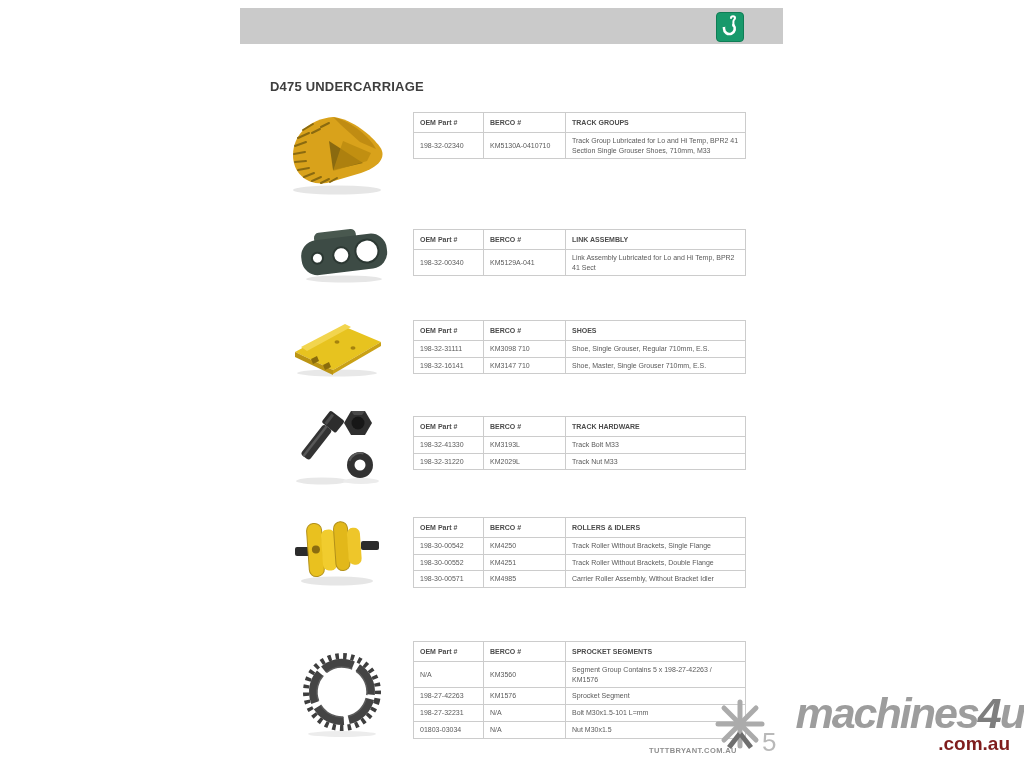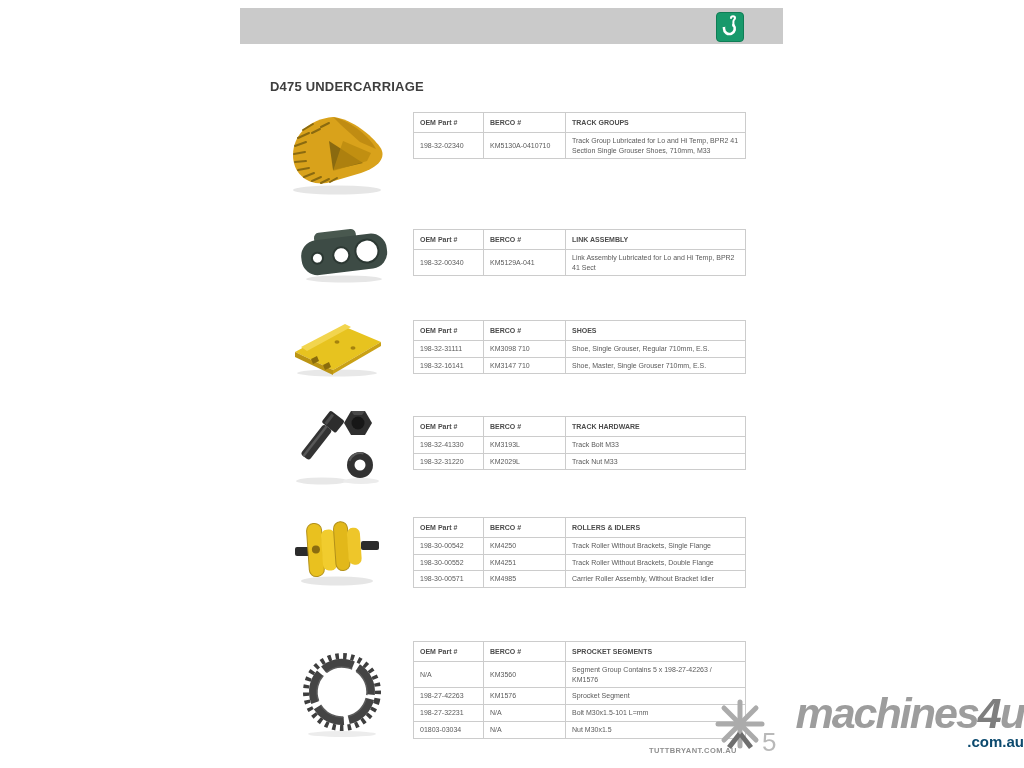--- a/index.html
+++ b/index.html
@@ -42,22 +42,22 @@
   .watermark { position:absolute; left:712px; top:692px; width:312px; z-index:5; }
   .wm-icon { position:absolute; left:2px; top:6px; width:52px; height:52px; }
   .wm-text {
     position:absolute; left:46px; top:0; width:266px; text-align:right;
     font-size:43px; font-weight:bold; color:#9d9d9d; letter-spacing:-2px; line-height:1.0;
     white-space:nowrap;
     font-style:italic;
   }
   .wm-text .dark4 { color:#7e7e7e; }
   .wm-suffix {
-    position:absolute; left:46px; top:41px; width:266px; text-align:right;
-    font-size:15px; font-weight:bold; color:#0c4a6e; letter-spacing:0;
+    position:absolute; left:32px; top:41px; width:266px; text-align:right;
+    font-size:19px; font-weight:bold; color:#7f1d1d; letter-spacing:0;
   }
 </style>
 </head>
 <body>
 
 <div class="topbar"></div>
 <div class="logo-badge">
   <svg width="20" height="24" viewBox="0 0 20 24">
     <path d="M11 3 c0,-2.2 4,-2.2 4,0 c0,1.6 -1.6,1.8 -1.6,3.4 l0,4.6" fill="none" stroke="#ffffff" stroke-width="2" stroke-linecap="round"></path>
     <path d="M13.4 10 a5.4 5.4 0 1 1 -9.4,3.6" fill="none" stroke="#ffffff" stroke-width="2.6" stroke-linecap="round"></path>

